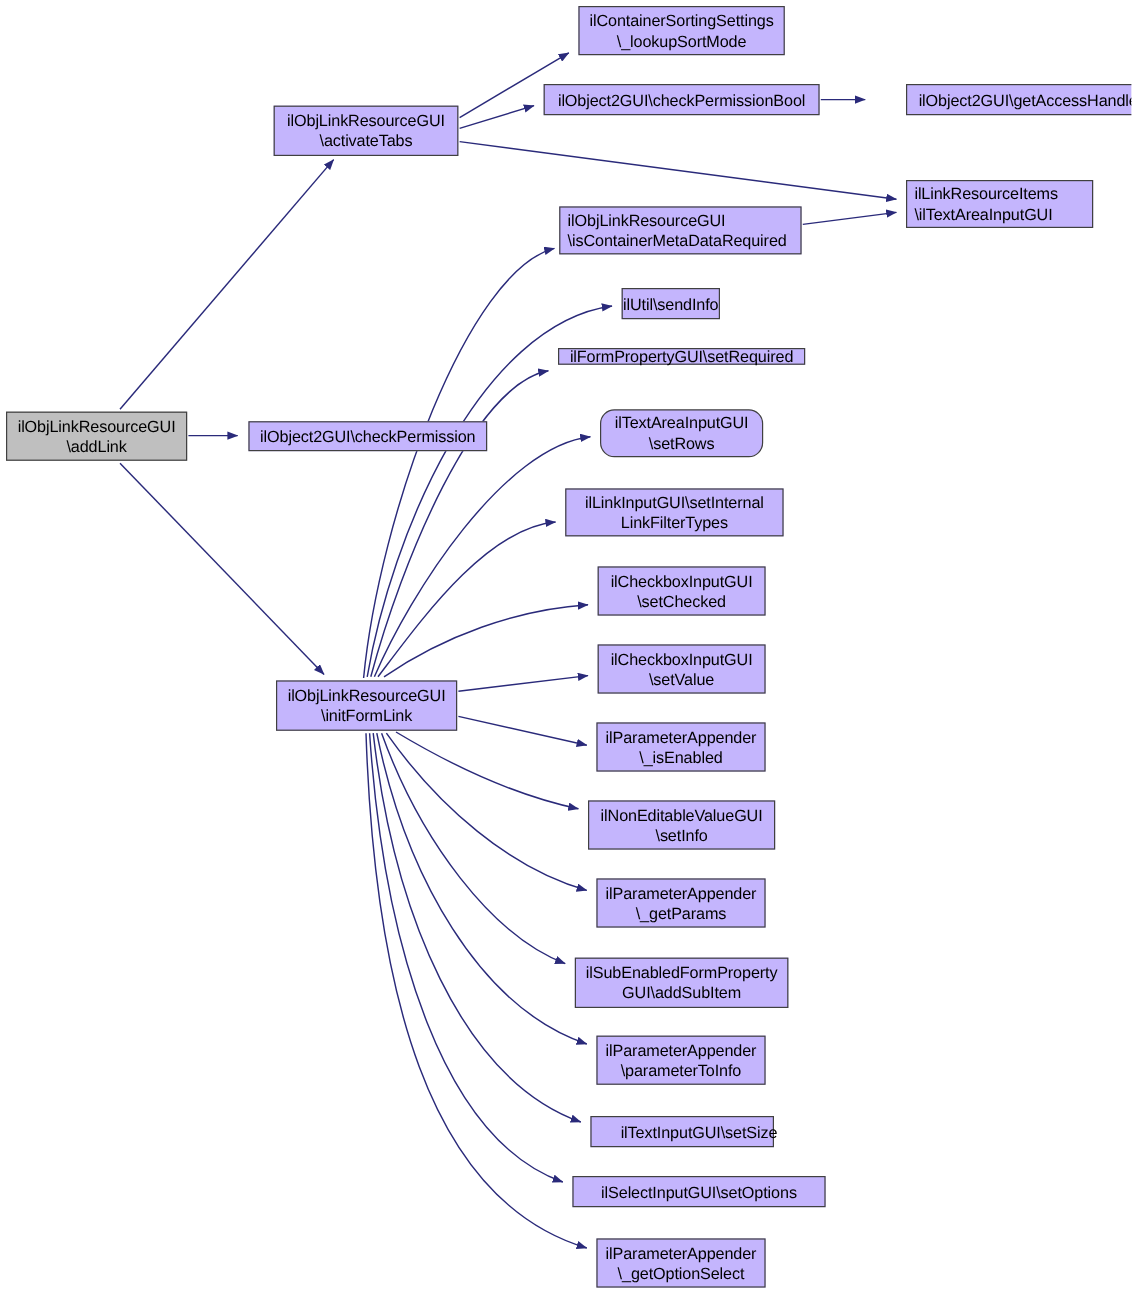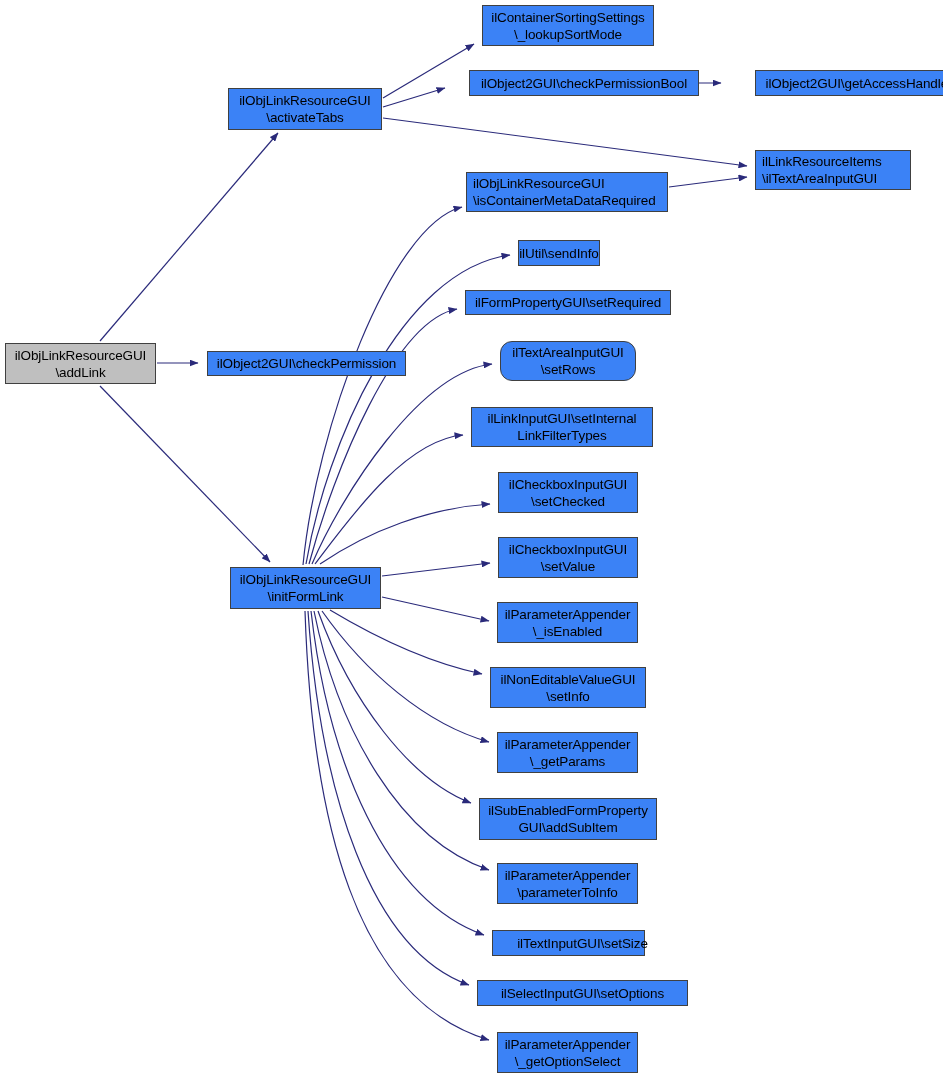--- a/index.html
+++ b/index.html
@@ -22,21 +22,21 @@
     left: 0;
     top: 0;
     width: 943px;
     height: 1079px;
     pointer-events: none;
   }
   .node {
     position: absolute;
     box-sizing: border-box;
     border: 1px solid #404040;
-    background: #3b82f6;
+    background: #c4b5fd;
     color: #000000;
     font-size: 13.5px;
     line-height: 17px;
     letter-spacing: -0.1px;
     display: flex;
     align-items: center;
     justify-content: center;
     text-align: center;
     white-space: pre-line;
     z-index: 2;
@@ -89,28 +89,28 @@
   <div id="nodes-layer">
       <div class="node highlight" style="left: 5px; top: 343px; width: 151px; height: 41px;">ilObjLinkResourceGUI
 \addLink</div>
       <div class="node" style="left: 228px; top: 88px; width: 154px; height: 42px;">ilObjLinkResourceGUI
 \activateTabs</div>
       <div class="node" style="left: 207px; top: 351px; width: 199px; height: 25px;">ilObject2GUI\checkPermission</div>
       <div class="node" style="left: 230px; top: 567px; width: 151px; height: 42px;">ilObjLinkResourceGUI
 \initFormLink</div>
       <div class="node" style="left: 482px; top: 5px; width: 172px; height: 41px;">ilContainerSortingSettings
 \_lookupSortMode</div>
-      <div class="node" style="left: 453px; top: 70px; width: 230px; height: 26px; margin-left: 16px;">ilObject2GUI\checkPermissionBool</div>
+      <div class="node" style="left: 453px; top: 70px; width: 230px; height: 26px;">ilObject2GUI\checkPermissionBool</div>
       <div class="node" style="left: 755px; top: 70px; width: 208px; height: 26px;">ilObject2GUI\getAccessHandler</div>
       <div class="node leftalign" style="left: 755px; top: 150px; width: 156px; height: 40px;">ilLinkResourceItems
 \ilTextAreaInputGUI</div>
       <div class="node leftalign" style="left: 466px; top: 172px; width: 202px; height: 40px;">ilObjLinkResourceGUI
 \isContainerMetaDataRequired</div>
       <div class="node" style="left: 518px; top: 240px; width: 82px; height: 26px;">ilUtil\sendInfo</div>
-      <div class="node" style="left: 465px; top: 290px; width: 206px; height: 25px;">ilFormPropertyGUI\setRequired</div>
+      <div class="node" style="left: 465px; top: 290px; width: 206px; height: 14px;">ilFormPropertyGUI\setRequired</div>
       <div class="node" style="left: 500px; top: 341px; width: 136px; height: 40px; border-radius: 12px;">ilTextAreaInputGUI
 \setRows</div>
       <div class="node" style="left: 471px; top: 407px; width: 182px; height: 40px;">ilLinkInputGUI\setInternal
 LinkFilterTypes</div>
       <div class="node" style="left: 498px; top: 472px; width: 140px; height: 41px;">ilCheckboxInputGUI
 \setChecked</div>
       <div class="node" style="left: 498px; top: 537px; width: 140px; height: 41px;">ilCheckboxInputGUI
 \setValue</div>
       <div class="node" style="left: 497px; top: 602px; width: 141px; height: 41px;">ilParameterAppender
 \_isEnabled</div>

